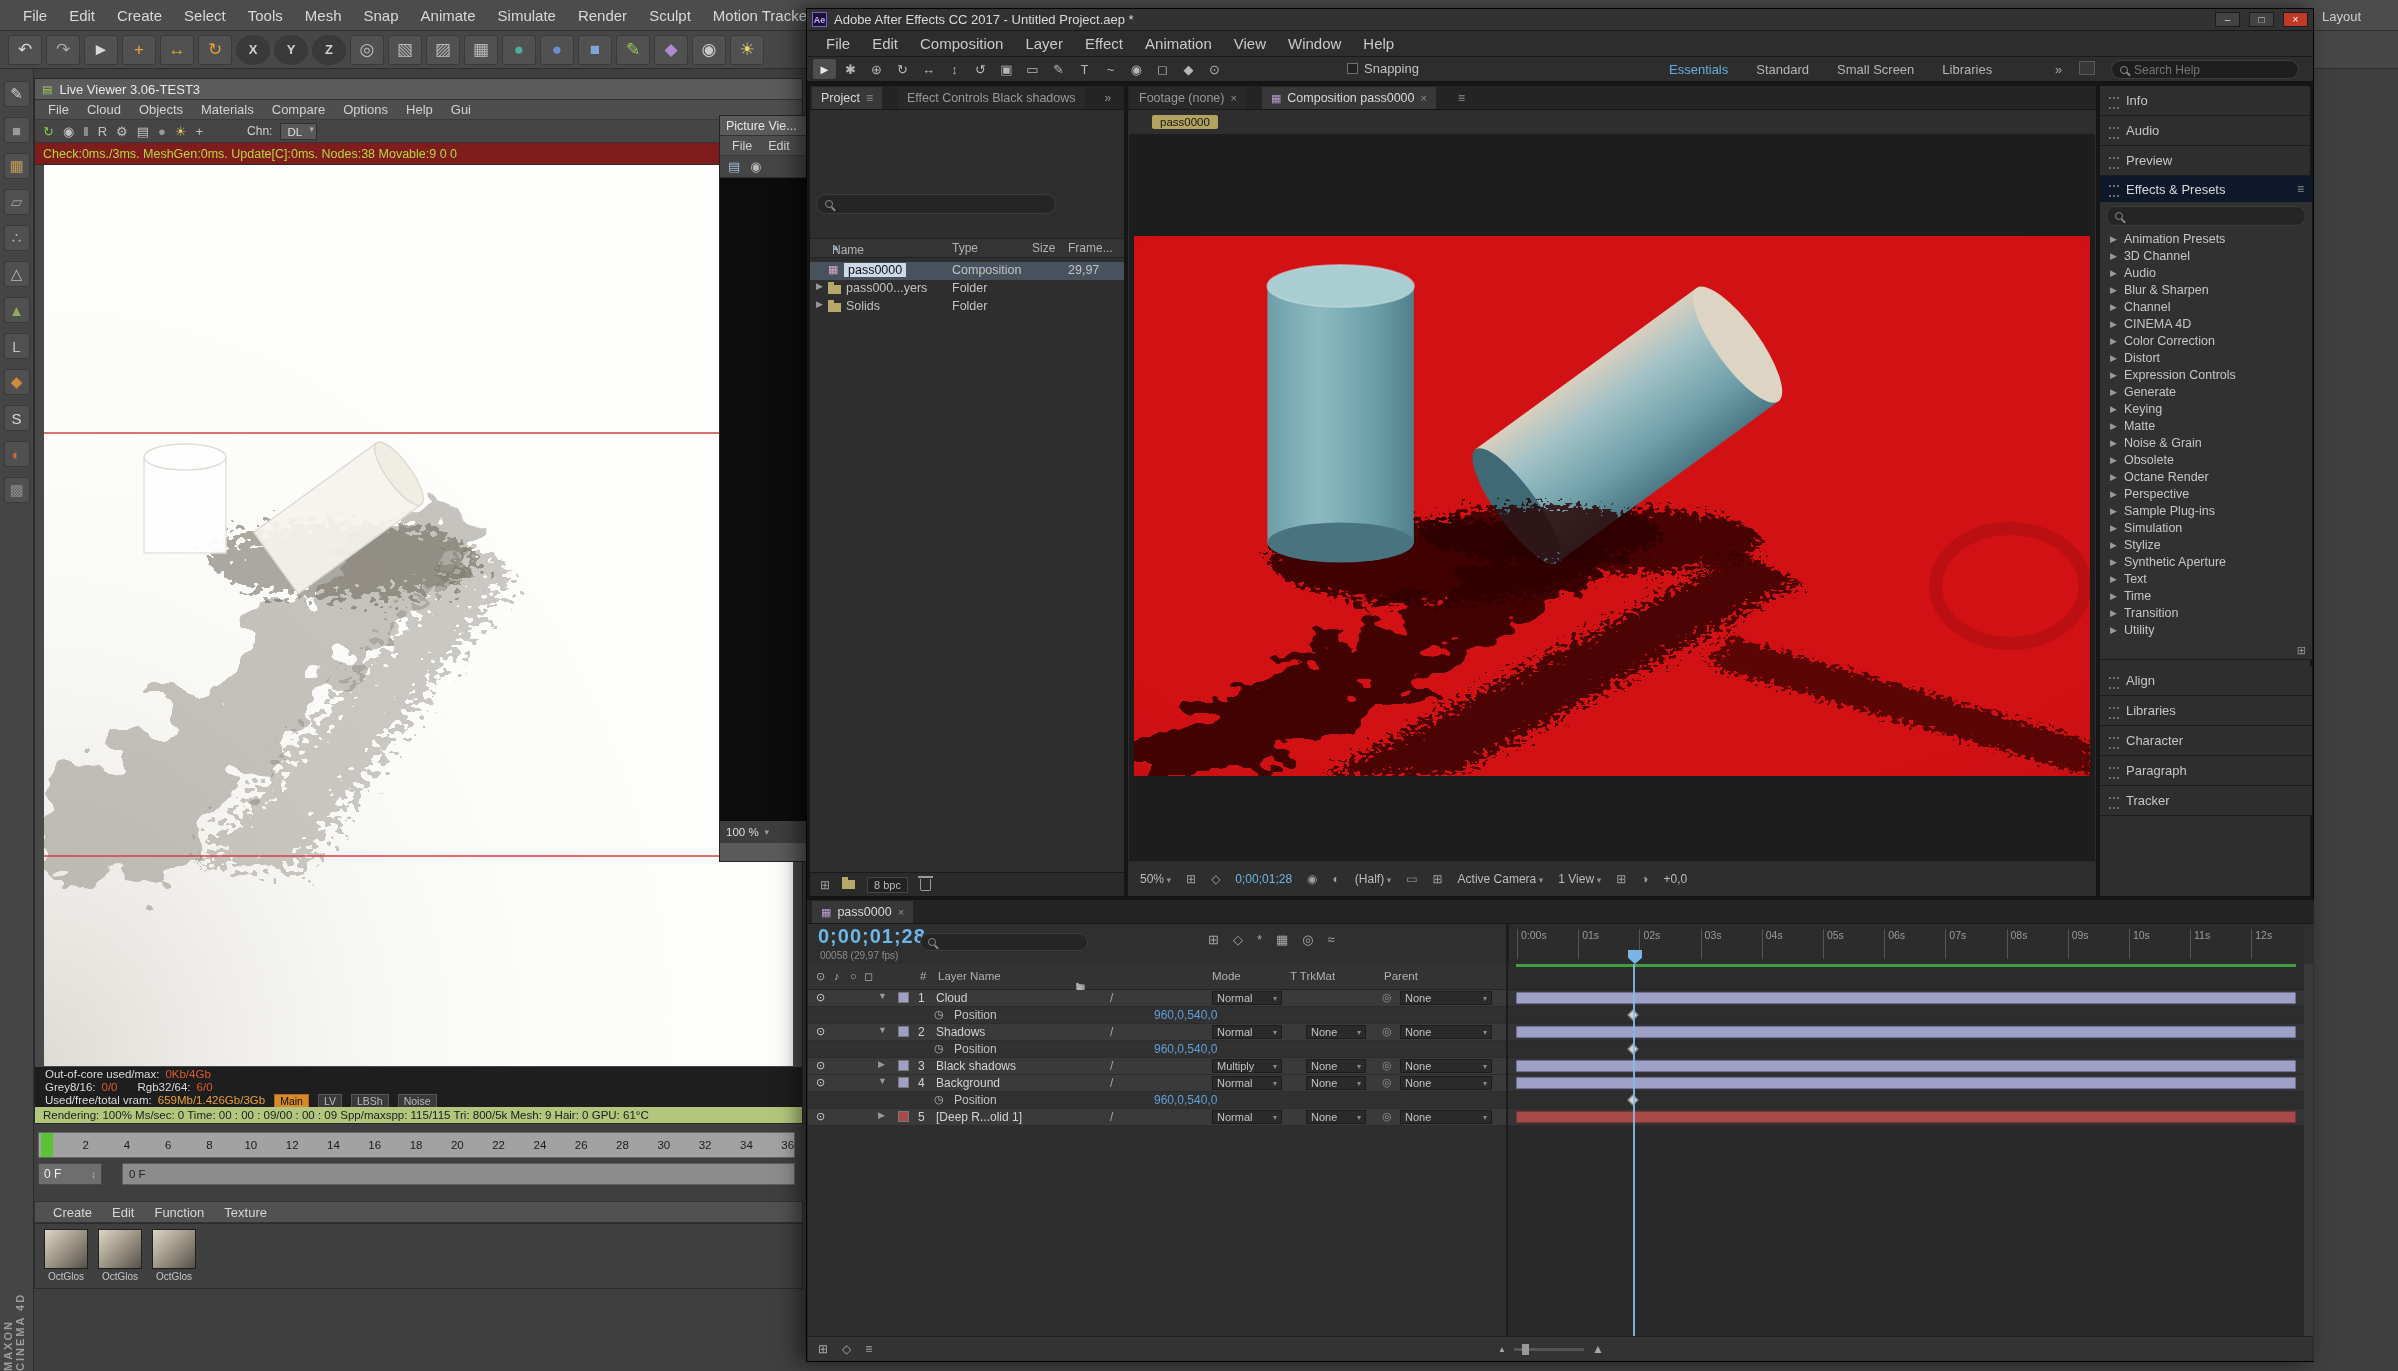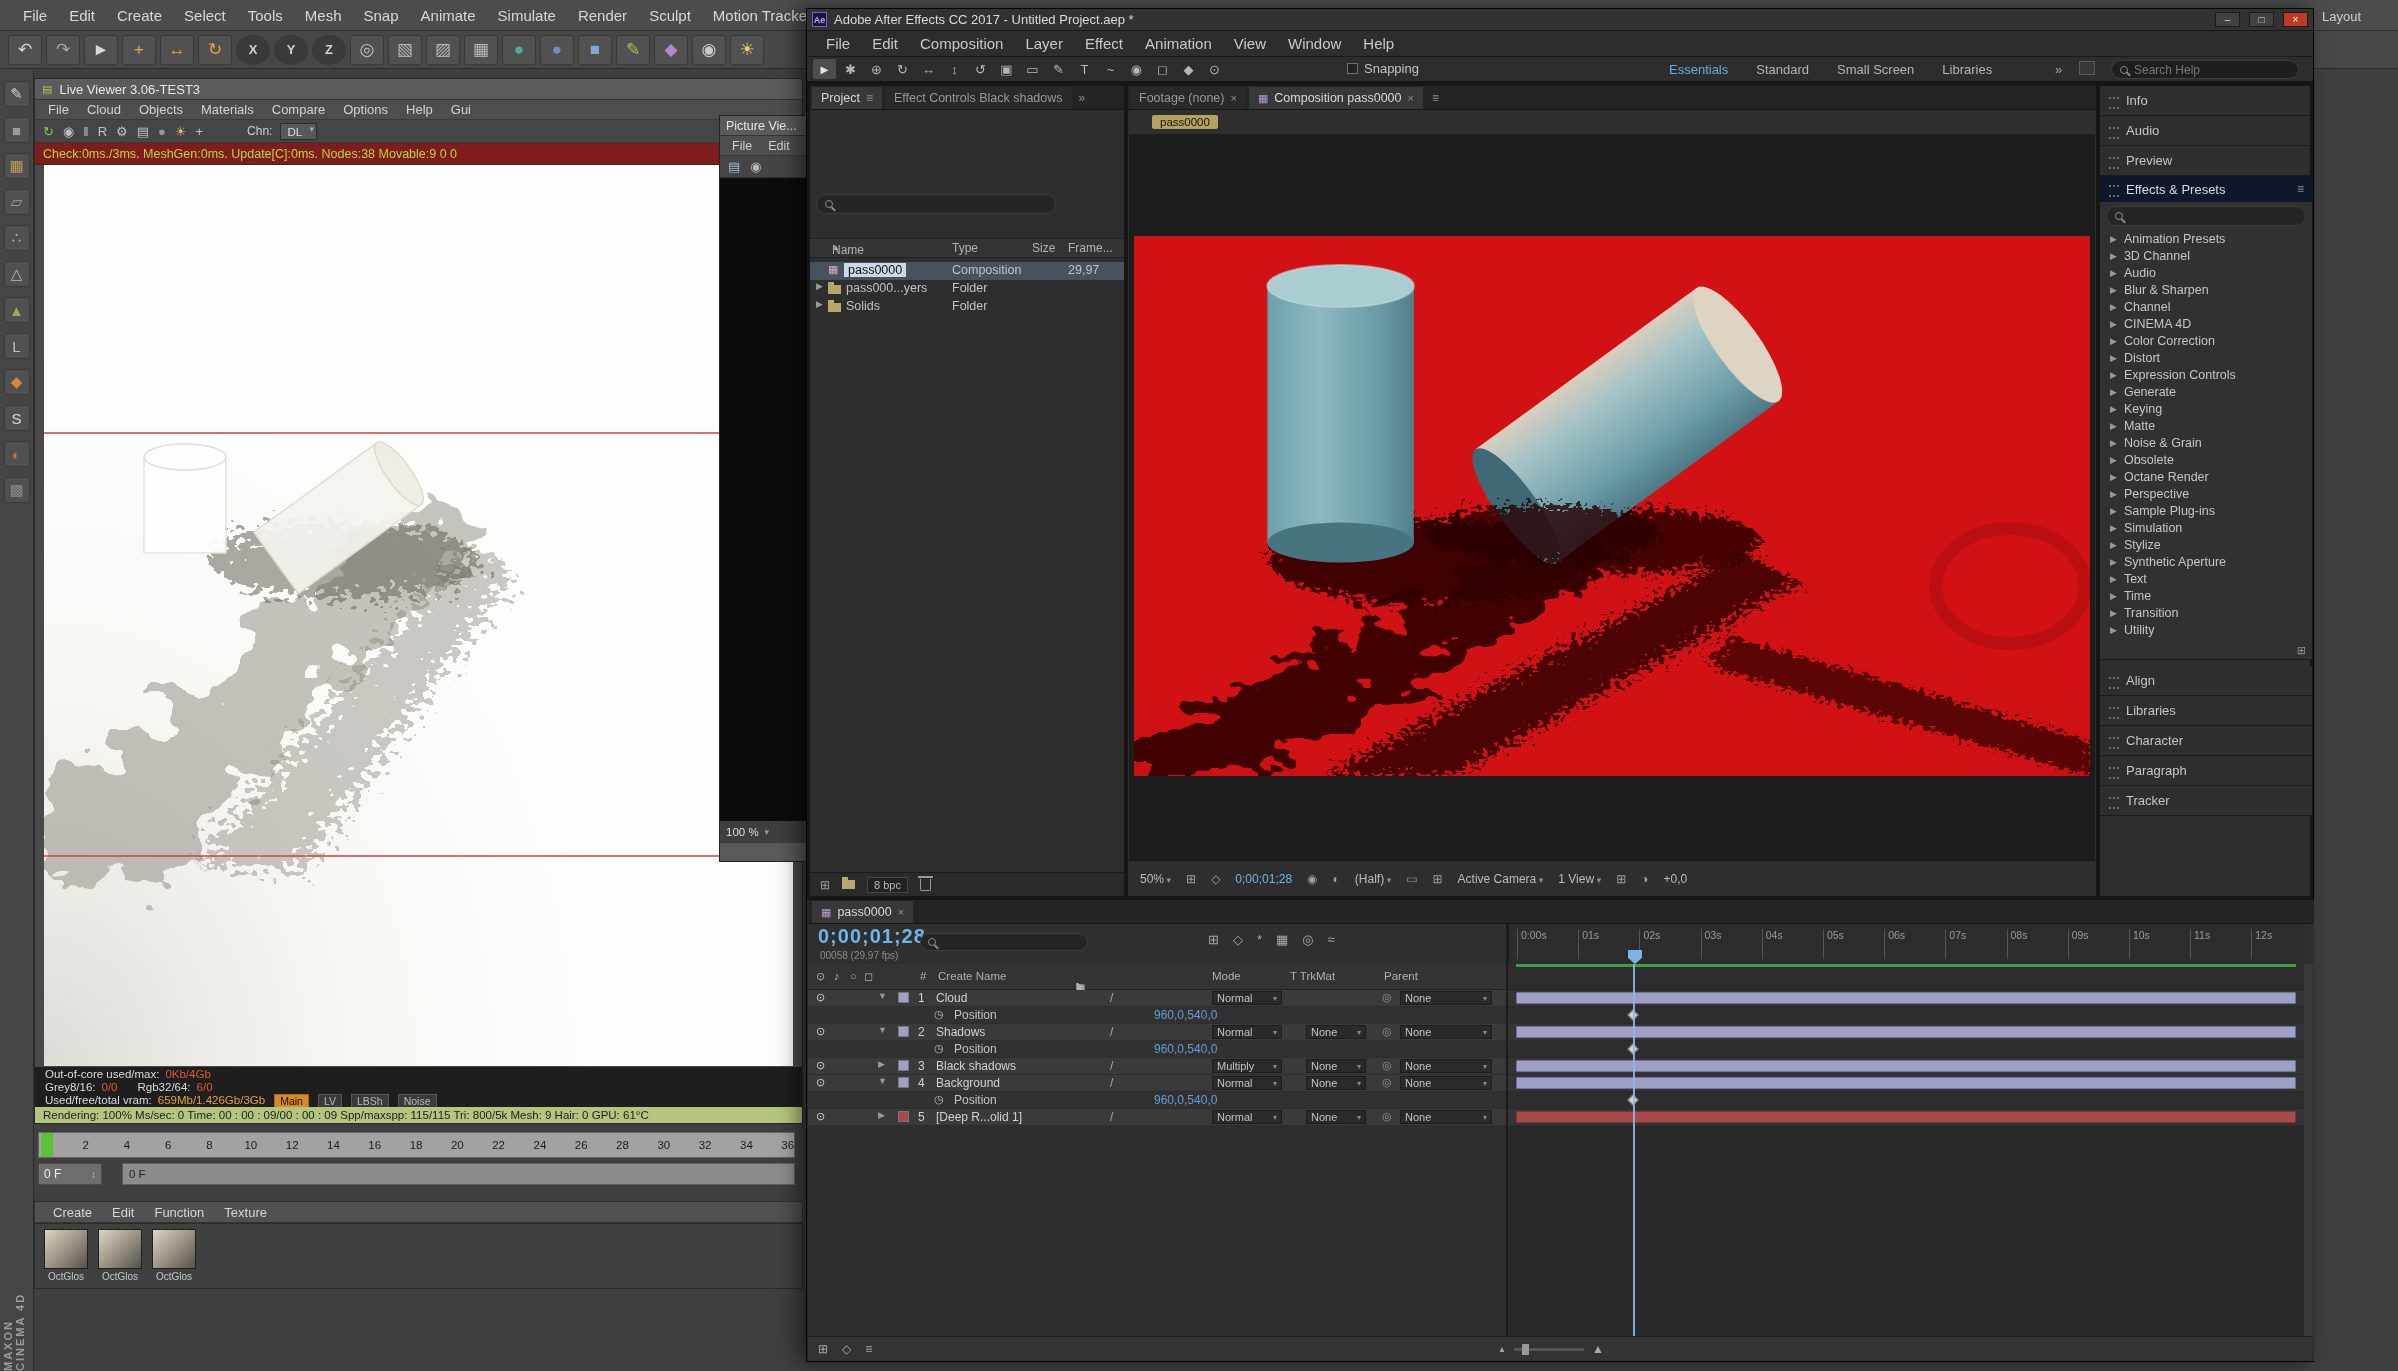--- a/index.html
+++ b/index.html
@@ -72,21 +72,21 @@
 .wks{position:absolute;left:862px;top:5px;display:flex;gap:28px;font-size:13px;color:#b4b4b4}
 .wks .active{color:#63aee2}
 .chev{position:absolute;left:1248px;top:5px;font-size:13px;color:#a8a8a8}
 .tb-box{position:absolute;left:1272px;top:4px;width:16px;height:14px;border:1px solid #5a5a5a;background:#383838}
 .ae-search{position:absolute;left:1304px;top:3px;width:188px;height:19px;background:#1e1e1e;border:1px solid #3e3e3e;border-radius:10px;display:flex;align-items:center;gap:6px;padding:0 8px}
 .ae-search input{background:transparent;border:none;outline:none;color:#bbb;font-size:12px;font-family:"Liberation Sans",sans-serif;width:140px}
 .mag{width:8px;height:8px;border:1.5px solid #8a8a8a;border-radius:50%;position:relative;flex:none}
 .mag:after{content:"";position:absolute;width:5px;height:1.5px;background:#8a8a8a;transform:rotate(45deg);right:-4px;bottom:-2px}
 .ae-main{position:absolute;left:0;top:74px;width:1506px;height:816px;background:#161616}
 .panel{position:absolute;background:#2e2e2e;border:1px solid #161616}
-.ptabs{height:24px;background:#242424;display:flex;align-items:flex-end;gap:3px;padding-left:2px;border-bottom:1px solid #161616}
+.ptabs{height:24px;background:#242424;display:flex;align-items:flex-end;gap:16px;padding-left:2px;border-bottom:1px solid #161616}
 .ptab{height:22px;display:flex;align-items:center;gap:6px;padding:0 9px;font-size:12.5px;background:#292929;color:#989898;white-space:nowrap;overflow:hidden}
 .ptab.active{background:#383838;color:#d8d8d8}
 .hamb{color:#8f8f8f;font-size:12px}
 .xico{color:#8f8f8f;font-size:11px}
 
 .pj-info{position:absolute;left:0;top:24px;width:100%;height:78px;border-bottom:1px solid #222}
 .pj-thumb{position:absolute;left:8px;top:9px;width:96px;height:56px;border:1px solid #111;background:
  linear-gradient(115deg,transparent 38%,rgba(55,45,40,.55) 46%,rgba(55,45,40,.2) 52%,transparent 60%),
  linear-gradient(115deg,transparent 55%,rgba(70,55,50,.5) 63%,transparent 72%),#d9d8d3}
 .pj-line{position:absolute;left:114px;font-size:12px;color:#b9b9b9;white-space:nowrap}
@@ -919,21 +919,21 @@
           </span>
         <span class="ctihead"></span>
       </div>
       <div class="cache"></div>
       <div class="tl-header">
         <span style="left:8px;font-size:11px">⊙</span>
         <span style="left:26px;font-size:11px">♪</span>
         <span style="left:42px;font-size:11px">○</span>
         <span style="left:56px;font-size:11px">◻</span>
         <span style="left:112px">#</span>
-        <span style="left:130px">Create Name</span>
+        <span style="left:130px">Layer Name</span>
         <span style="left:268px;display:flex;gap:8px;font-size:10px">
 
         <span>
               <span>*</span>
             </span>
             <span>
               <span>◇</span>
             </span>
             <span>
               <span>\</span>

